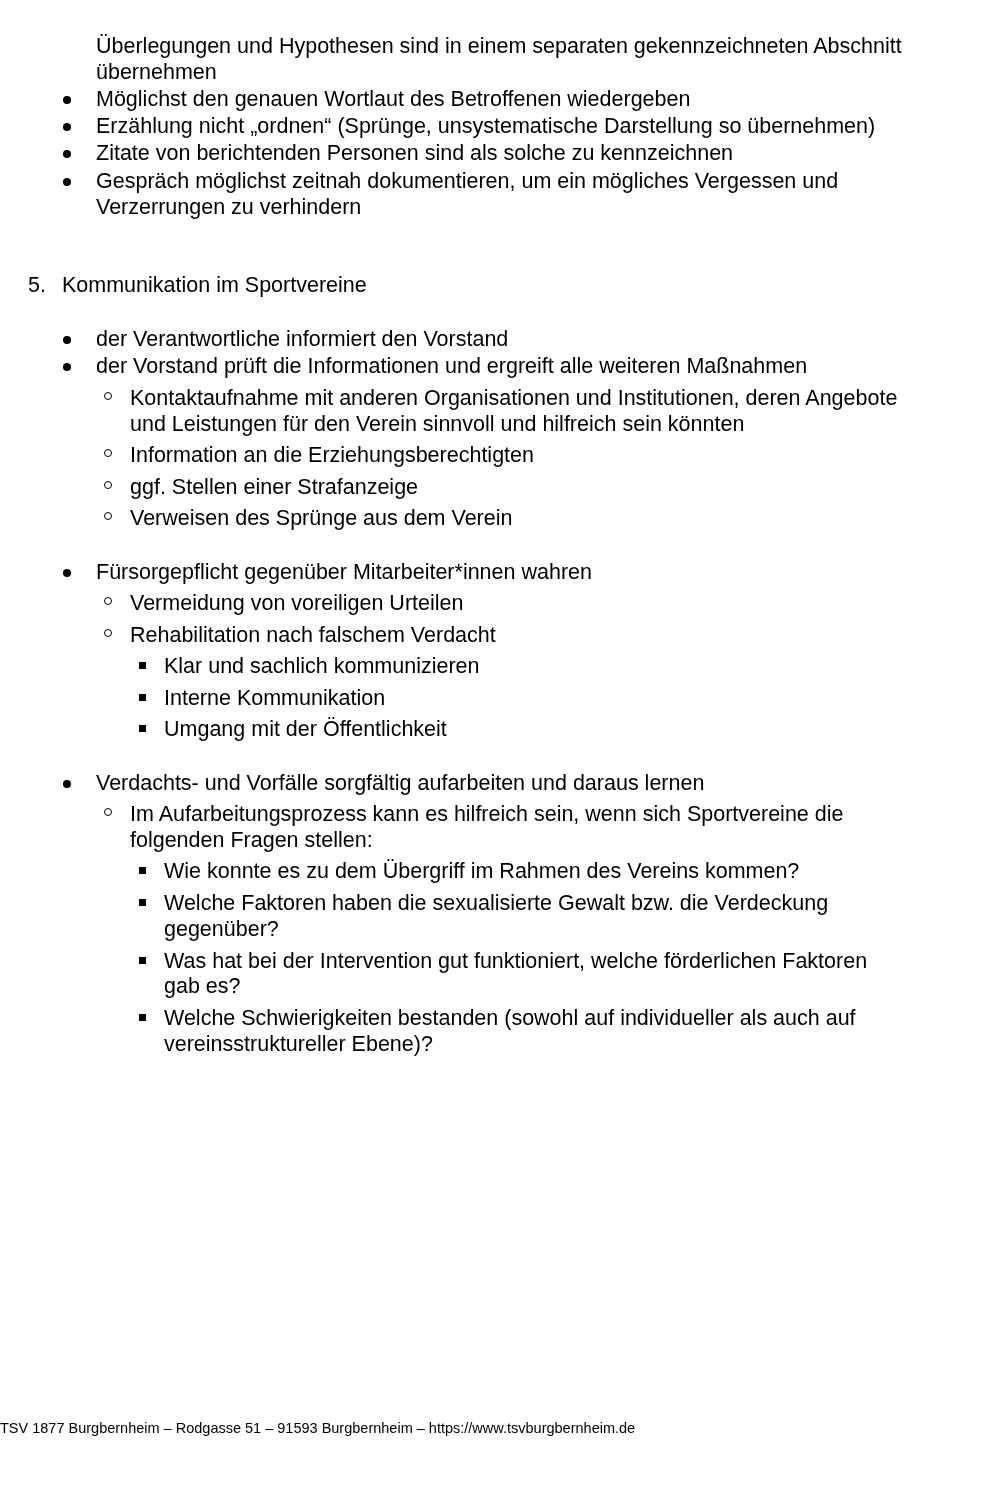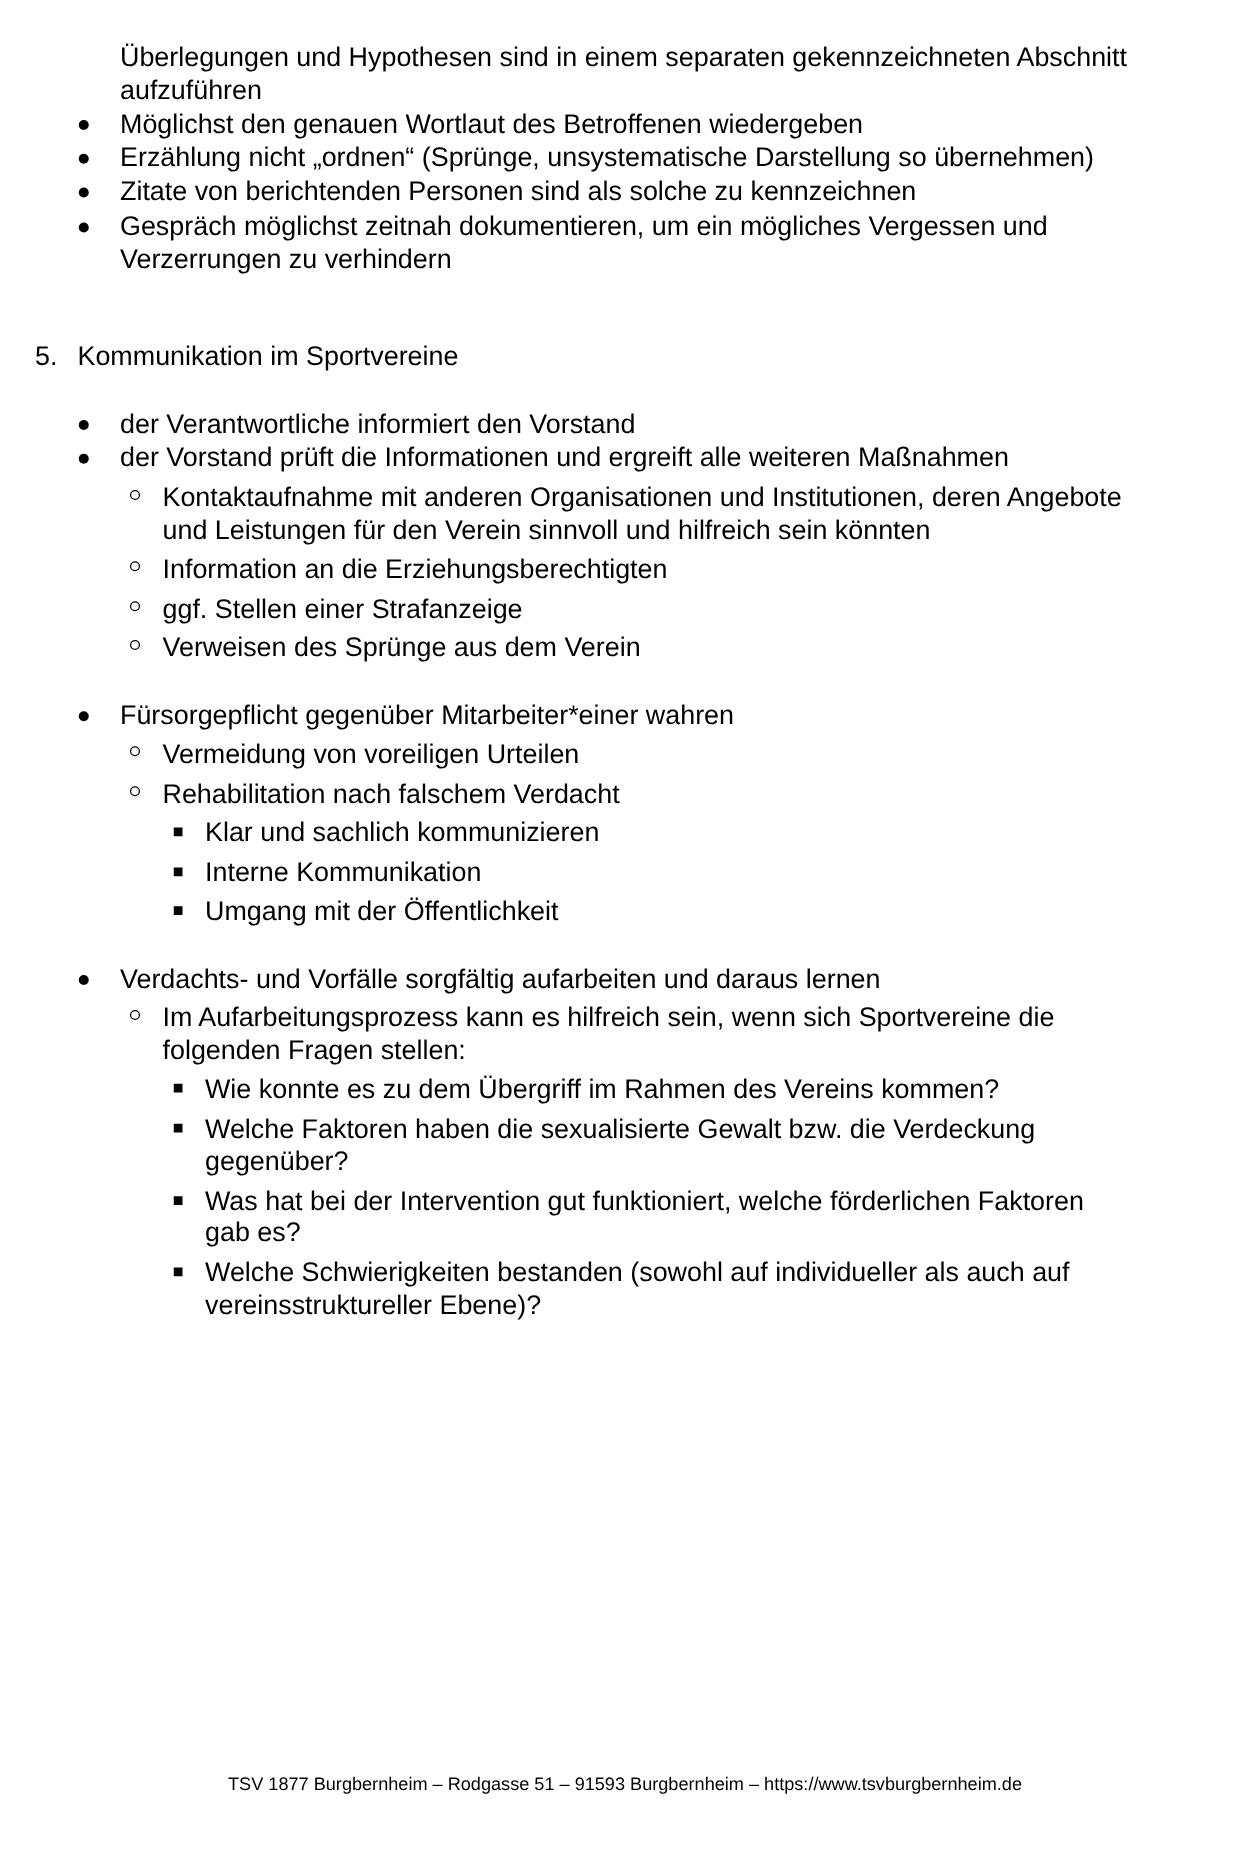--- a/index.html
+++ b/index.html
@@ -3,28 +3,28 @@
 <meta charset="utf-8">
 <style>
   html, body { margin: 0; padding: 0; background: #ffffff; }
   body { width: 1000px; height: 1493px; position: relative; overflow: hidden;
          font-family: "Liberation Sans", sans-serif; color: #000; font-size: 21.5px; }
   .line { position: absolute; white-space: nowrap; line-height: 26px; text-align: right; }
   .bullet { position: absolute; line-height: 26px; }
   .b1 { width: 8px; height: 8px; border-radius: 50%; background: #000; }
   .b2 { width: 8px; height: 8px; border-radius: 50%; border: 1.3px solid #000; box-sizing: border-box; }
   .b3 { width: 7px; height: 7px; background: #000; }
-  .footer { position: absolute; left: 0; width: 1000px; top: 1420px; text-align: center;
+  .footer { position: absolute; left: 0; width: 1000px; top: 1420px; text-align: left;
             font-size: 14.5px; white-space: nowrap; }
 </style>
 </head>
 <body>
 
 <div class="line" style="left:96px;top:33px">Überlegungen und Hypothesen sind in einem separaten gekennzeichneten Abschnitt</div>
-<div class="line" style="left:96px;top:59px">aufzuführen</div>
+<div class="line" style="left:96px;top:59px">übernehmen</div>
 
 <div class="bullet b1" style="left:63px;top:96px"></div>
 <div class="line" style="left:96px;top:86px">Möglichst den genauen Wortlaut des Betroffenen wiedergeben</div>
 <div class="bullet b1" style="left:63px;top:123px"></div>
 <div class="line" style="left:96px;top:113px">Erzählung nicht „ordnen“ (Sprünge, unsystematische Darstellung so übernehmen)</div>
 <div class="bullet b1" style="left:63px;top:150px"></div>
 <div class="line" style="left:96px;top:140px">Zitate von berichtenden Personen sind als solche zu kennzeichnen</div>
 <div class="bullet b1" style="left:63px;top:178px"></div>
 <div class="line" style="left:96px;top:168px">Gespräch möglichst zeitnah dokumentieren, um ein mögliches Vergessen und</div>
 <div class="line" style="left:96px;top:194px">Verzerrungen zu verhindern</div>
@@ -41,21 +41,21 @@
 <div class="line" style="left:130px;top:385px">Kontaktaufnahme mit anderen Organisationen und Institutionen, deren Angebote</div>
 <div class="line" style="left:130px;top:411px">und Leistungen für den Verein sinnvoll und hilfreich sein könnten</div>
 <div class="bullet b2" style="left:104px;top:449px"></div>
 <div class="line" style="left:130px;top:442px">Information an die Erziehungsberechtigten</div>
 <div class="bullet b2" style="left:104px;top:481px"></div>
 <div class="line" style="left:130px;top:474px">ggf. Stellen einer Strafanzeige</div>
 <div class="bullet b2" style="left:104px;top:512px"></div>
 <div class="line" style="left:130px;top:505px">Verweisen des Sprünge aus dem Verein</div>
 
 <div class="bullet b1" style="left:63px;top:569px"></div>
-<div class="line" style="left:96px;top:559px">Fürsorgepflicht gegenüber Mitarbeiter*einer wahren</div>
+<div class="line" style="left:96px;top:559px">Fürsorgepflicht gegenüber Mitarbeiter*innen wahren</div>
 <div class="bullet b2" style="left:104px;top:597px"></div>
 <div class="line" style="left:130px;top:590px">Vermeidung von voreiligen Urteilen</div>
 <div class="bullet b2" style="left:104px;top:629px"></div>
 <div class="line" style="left:130px;top:622px">Rehabilitation nach falschem Verdacht</div>
 
 <div class="bullet b3" style="left:139px;top:662px"></div>
 <div class="line" style="left:164px;top:653px">Klar und sachlich kommunizieren</div>
 <div class="bullet b3" style="left:139px;top:694px"></div>
 <div class="line" style="left:164px;top:685px">Interne Kommunikation</div>
 <div class="bullet b3" style="left:139px;top:725px"></div>

